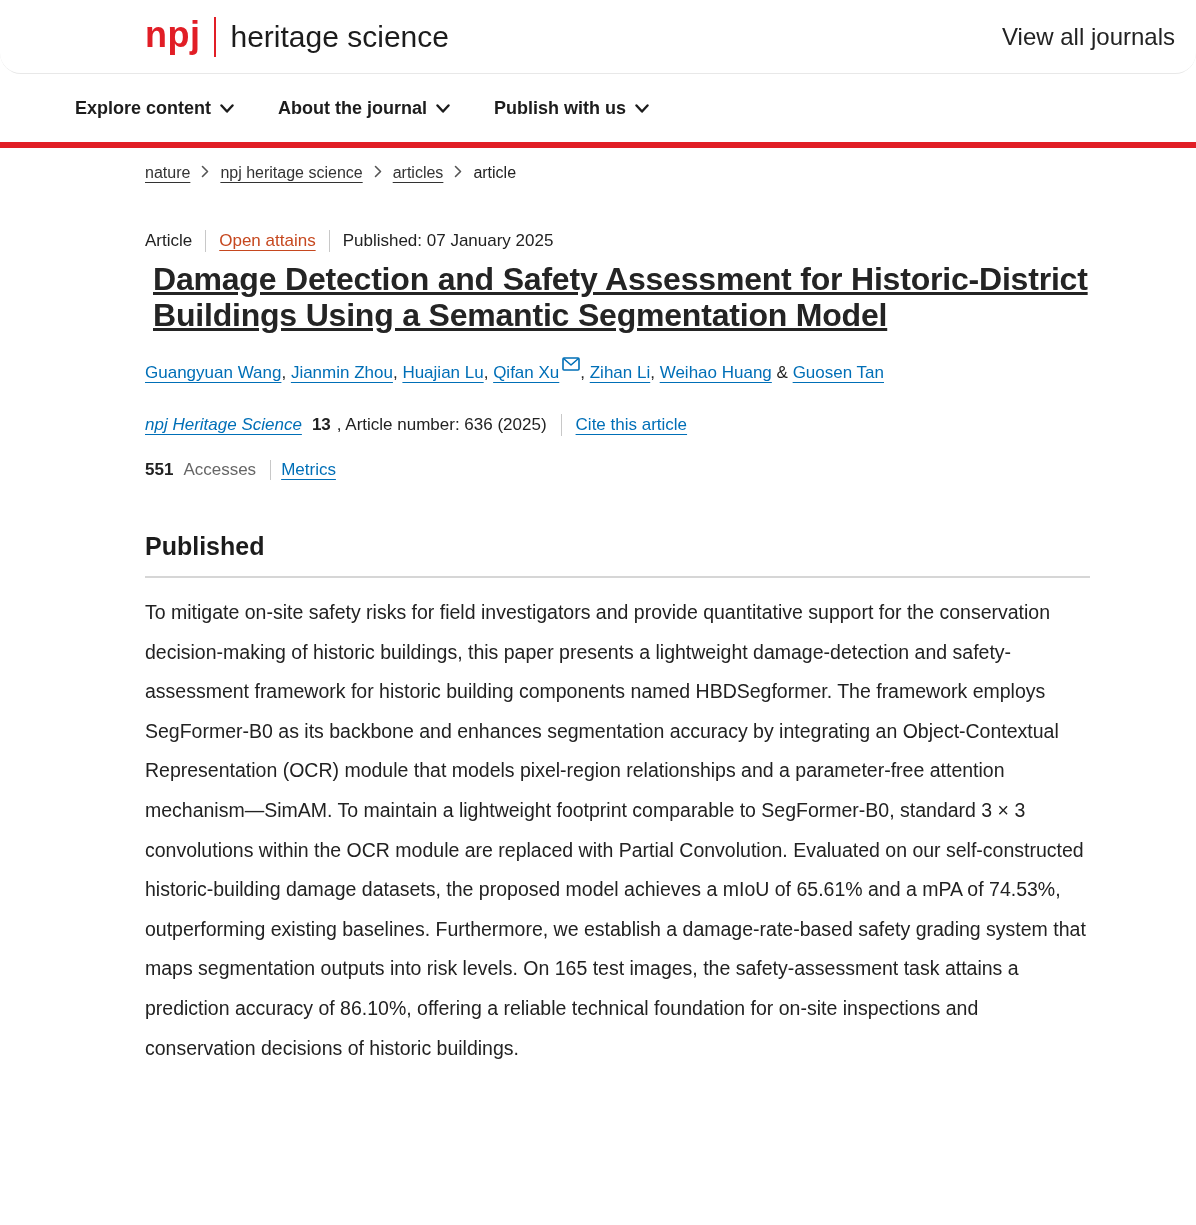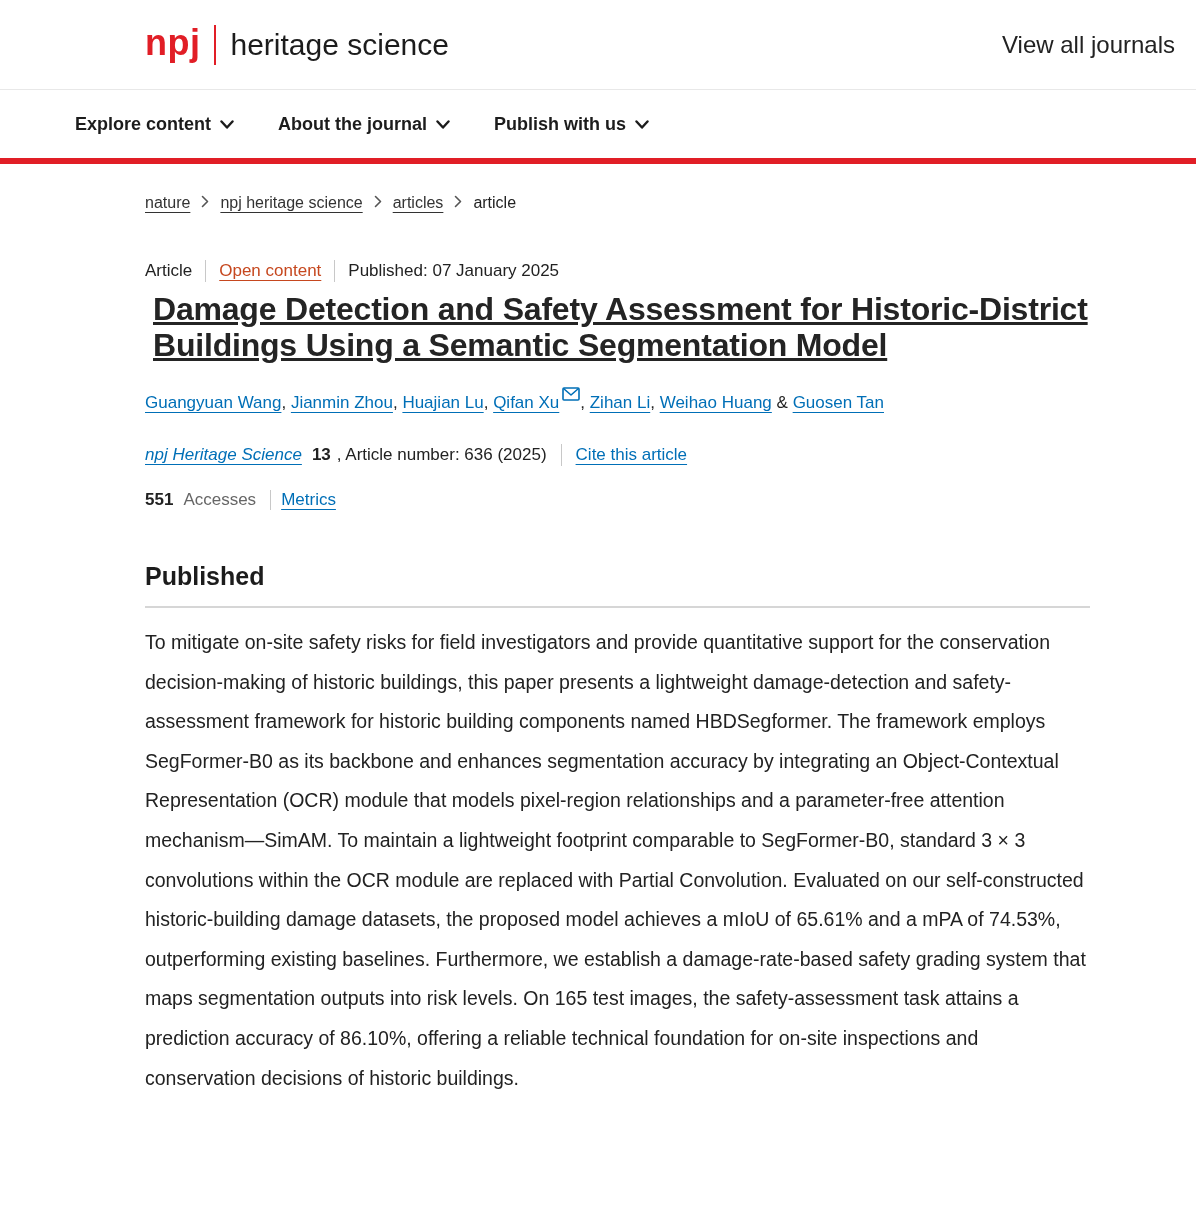--- a/index.html
+++ b/index.html
@@ -15,26 +15,27 @@
   body{
     font-family:"Liberation Sans","DejaVu Sans",sans-serif;
     color:var(--text);
     width:1196px;
     min-height:1225px;
     overflow-x:hidden;
   }
 
   
   .site-header{
-    height:90px;
+    height:74px;
     display:flex;
     align-items:center;
     justify-content:space-between;
     padding:0 21px 0 145px;
     border-bottom:1px solid #e8e8e8;
+    border-radius:21px;
   }
   .logo{display:flex;align-items:center;gap:14px;text-decoration:none;cursor:pointer;}
   .logo-npj{
     color:var(--brand-red);
     font-size:36px;
     font-weight:700;
     letter-spacing:.5px;
     line-height:1;
     padding-bottom:4px;
   }
@@ -67,21 +68,21 @@
     font-size:18px;font-weight:700;color:#1c1c1c;
     cursor:pointer;text-decoration:none;
   }
   .chev{display:inline-block;}
   .red-bar{height:6px;background:var(--brand-red);}
 
   
   .content{width:945px;margin-left:145px;}
 
   .breadcrumb{
-    margin-top:30px;
+    margin-top:16px;
     display:flex;align-items:center;gap:11px;
     font-size:16px;color:#333;
   }
   .crumb-link{
     color:#333;text-decoration:underline;text-underline-offset:4px;
     text-decoration-thickness:1px;cursor:pointer;
   }
   .crumb-current{color:#222;}
 
   .meta-row{
@@ -233,21 +234,21 @@
       <svg width="8" height="13" viewBox="0 0 8 13">
           <polyline points="1.5,1.5 6.5,6.5 1.5,11.5" fill="none" stroke="#555" stroke-width="1.6" stroke-linecap="round" stroke-linejoin="round"></polyline>
         </svg>
     </span>
     <span class="crumb-current">article</span>
   </nav>
 
   <div class="meta-row">
     <span>Article</span>
     <span class="vdiv"></span>
-    <a class="open-access">Open content</a>
+    <a class="open-access">Open attains</a>
     <span class="vdiv"></span>
     <span>Published: 07 January 2025</span>
   </div>
 
   <h1 class="page-title">Damage Detection and Safety Assessment for Historic-District Buildings Using a Semantic Segmentation Model</h1>
 
   <p class="authors"><a class="author-link">Guangyuan Wang</a><span>, </span><a class="author-link">Jianmin Zhou</a><span>, </span><a class="author-link">Huajian Lu</a><span>, </span><a class="author-link">Qifan Xu</a><span class="email-icon">
       <svg width="18" height="14" viewBox="0 0 18 14">
           <rect x="1" y="1" width="16" height="12" rx="1" fill="none" stroke="#006fb7" stroke-width="1.6"></rect>
           <polyline points="1.5,1.5 9,8 16.5,1.5" fill="none" stroke="#006fb7" stroke-width="1.6" stroke-linejoin="round"></polyline>

